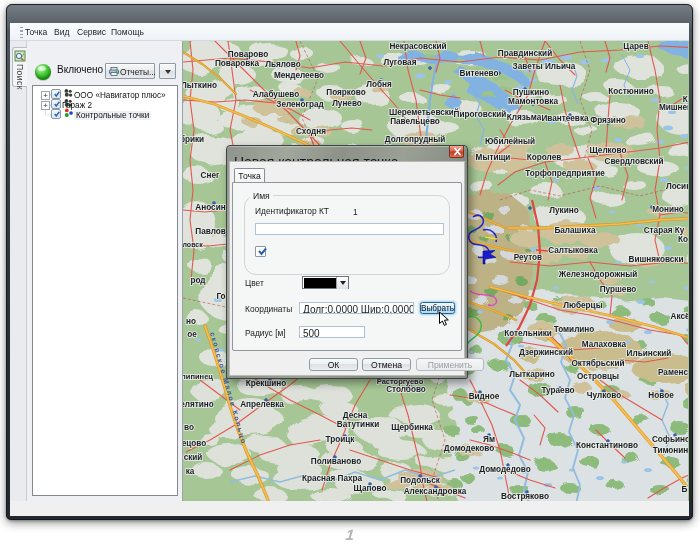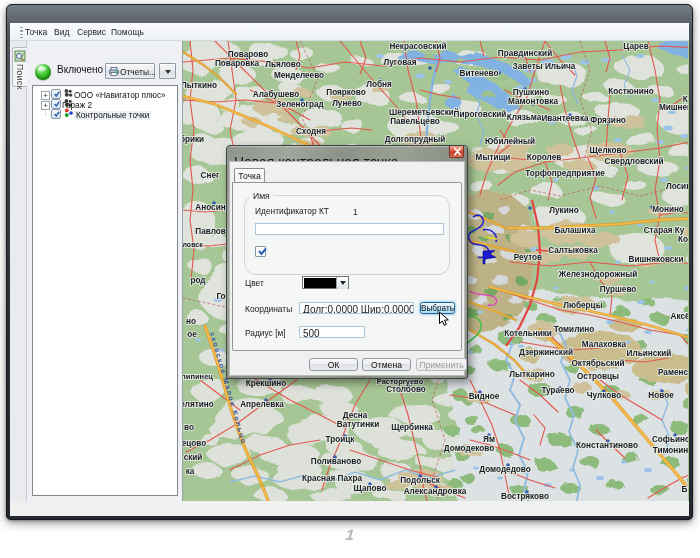--- a/index.html
+++ b/index.html
@@ -87,21 +87,21 @@
 #chk{position:absolute;left:22px;top:63px;width:11px;height:11px;background:#fff;border:1px solid #8a99a8;border-radius:1px}
 #chk svg{position:absolute;left:0px;top:-2px}
 
 #combo{position:absolute;left:69px;top:93px;width:47px;height:13px;border:1px solid #70757c;background:#fff}
 #combo .sw{position:absolute;left:1px;top:1px;width:33px;height:10px;background:#000}
 #combo .db{position:absolute;right:0px;top:0px;width:12px;height:12px;border-left:1px solid #9aa0a6;background:linear-gradient(180deg,#fefefe,#dfe3e7)}
 #combo .db::after{content:"";position:absolute;left:2.5px;top:4px;border:3px solid transparent;border-top:4px solid #222}
 #selbtn{position:absolute;left:187px;top:119px;width:35px;height:12px;border:1px solid #2c628b;border-radius:2.5px;background:linear-gradient(180deg,#eaf6fd 0%,#d9eefc 45%,#bee6fd 50%,#a9dcf7 100%);box-shadow:0 0 2px 1px rgba(80,180,240,.55);font-size:8.2px;color:#111;text-align:center;padding-top:0.5px}
 
 .dbtn{position:absolute;top:196px;width:49px;height:13px;border:1px solid #8e9aa5;border-radius:3px;background:linear-gradient(180deg,#f8f9f9 0%,#eef0f1 45%,#dde0e4 50%,#ebedef 100%);font-size:8.6px;color:#111;text-align:center;padding-top:1px;white-space:nowrap}
-#b-ok{left:79px}#b-cancel{left:132px}#b-apply{left:186px;width:51px;color:#9a9da1;border-color:#b4bac0;background:linear-gradient(180deg,#f5f6f6,#e9ebec)}
+#b-ok{left:79px}#b-cancel{left:132px}#b-apply{left:186px;width:68px;color:#9a9da1;border-color:#b4bac0;background:linear-gradient(180deg,#f5f6f6,#e9ebec)}
 
 #cursor{position:absolute;left:438px;top:311px;z-index:60}
 #pageno{position:absolute;left:342px;top:526px;width:16px;text-align:center;font-size:15px;color:#b4b4b4;font-style:italic;font-weight:bold;transform:skewX(-6deg)}
 </style></head><body>
 <div id="win">
   <div id="client">
     <div id="menubar">
       <div class="grip"></div>
       <span class="mi" style="left:15px">Точка</span>
       <span class="mi" style="left:44px">Вид</span>

